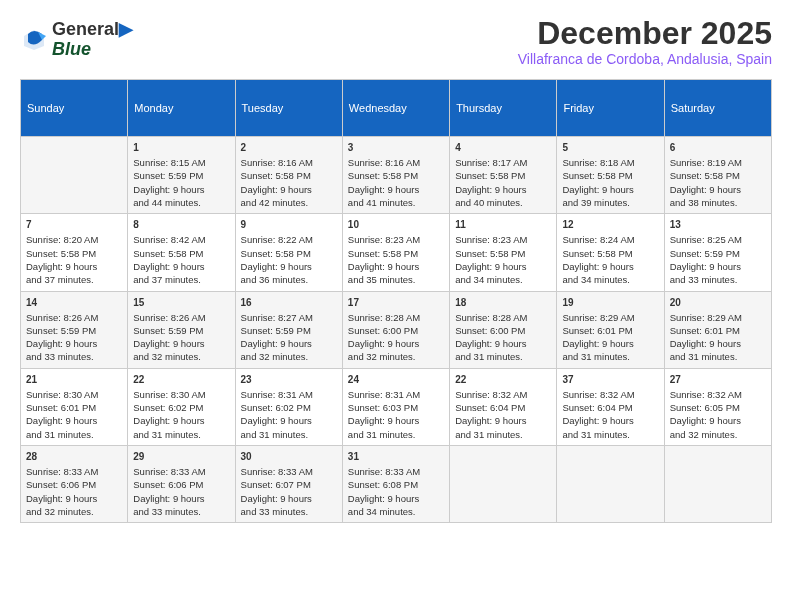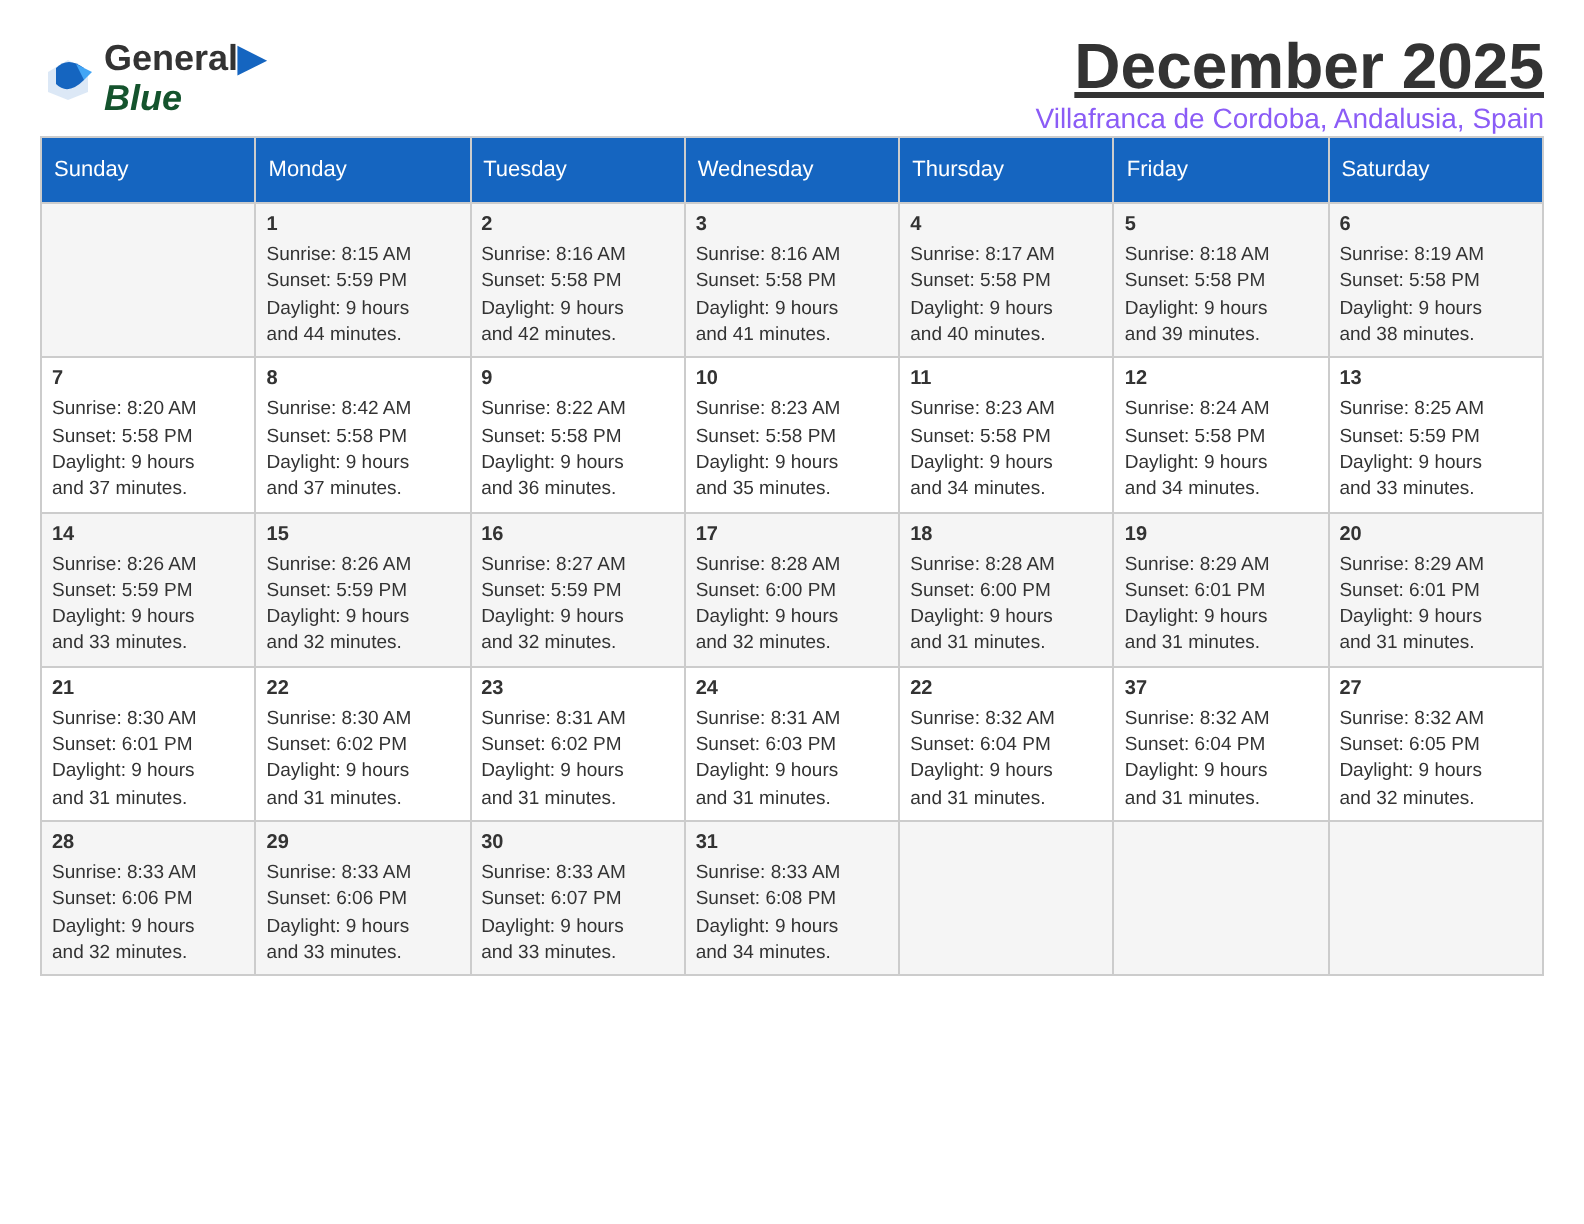--- a/index.html
+++ b/index.html
@@ -12,21 +12,21 @@
     }
     .page {
       width: 792px;
       height: 612px;
       padding: 16px 20px 12px 20px;
     }
     .header-area {
       display: flex;
       align-items: flex-start;
       justify-content: space-between;
-      margin-bottom: 1px;
+      margin-bottom: 12px;
     }
     .logo {
       display: flex;
       align-items: center;
       margin-top: 4px;
     }
     .logo-text {
       font-size: 18px;
       font-weight: bold;
       color: #333;
@@ -39,35 +39,34 @@
       margin-right: 4px;
     }
     .title-area {
       text-align: right;
     }
     .main-title {
       font-size: 32px;
       font-weight: bold;
       color: #333;
       line-height: 1.1;
-      text-decoration: underline;
     }
     .subtitle {
       font-size: 14px;
       color: #8b5cf6;
     }
     table {
       width: 100%;
       border-collapse: collapse;
       font-size: 10px;
     }
     thead tr th {
       background-color: #1565c0;
       color: #fff;
-      padding: 10px 6px;
+      padding: 22px 6px;
       text-align: left;
       font-size: 11px;
       font-weight: normal;
       border: 1px solid #ccc;
     }
     tbody tr td {
       border: 1px solid #ccc;
       vertical-align: top;
       padding: 4px 5px;
       height: 74px;

